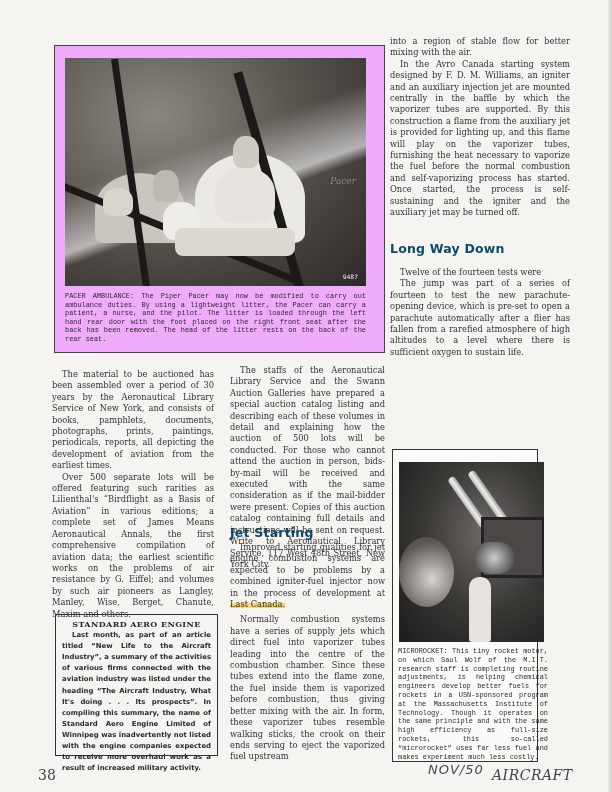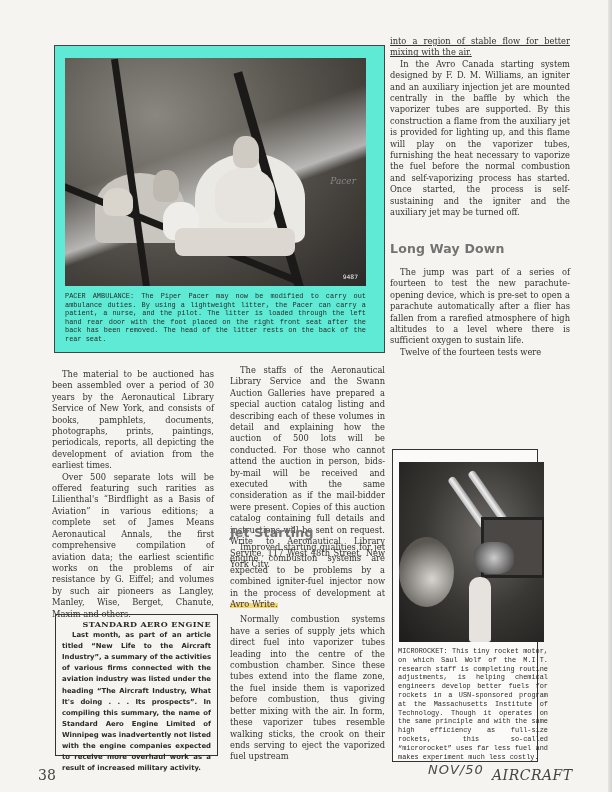--- a/index.html
+++ b/index.html
@@ -8,21 +8,21 @@
       background: #f6f4f0;
       font-family: "DejaVu Serif", "Liberation Serif", serif;
       color: #2a2a2a;
     }
     .page { position: absolute; inset: 0; }
     .right-edge { position: absolute; right: 0; top: 0; width: 4px; height: 792px; background: linear-gradient(to right, #e8e6e2, #d4d2ce); }
 
     
     .photo-box-pacer {
       position: absolute; left: 54px; top: 45px; width: 331px; height: 308px;
-      border: 1px solid #444; background: #5eead4; box-sizing: border-box;
+      border: 1px solid #444; background: #f0abfc; box-sizing: border-box;
     }
     .pacer-img {
       position: absolute; left: 10px; top: 12px; width: 301px; height: 228px;
       background:
         linear-gradient(160deg, rgba(255,255,255,0.0) 40%, rgba(255,255,255,0.6) 58%, rgba(255,255,255,0) 62%),
         radial-gradient(ellipse at 30% 25%, #8a8680 0%, #5a5650 45%, #2c2a27 100%);
       overflow: hidden;
     }
     .pacer-img .strut { position: absolute; background: #1b1a18; }
     .pacer-img .window { position: absolute; border-radius: 50% 50% 10% 10%; background: #e9e7e2; }
@@ -41,35 +41,35 @@
     .col { position: absolute; font-size: 8.3px; line-height: 11.4px; text-align: justify; color: #333; }
     .col p { margin: 0; text-indent: 10px; }
     .col-a { left: 52px; top: 369px; width: 162px; }
     .col-b { left: 230px; top: 365px; width: 155px; }
     .col-b2 { left: 230px; top: 542px; width: 155px; }
     .col-c { left: 390px; top: 36px; width: 180px; }
     .col-c2 { left: 390px; top: 267px; width: 180px; }
 
     .heading {
       position: absolute; font-family: "DejaVu Sans", "Liberation Sans", sans-serif;
-      font-weight: bold; font-size: 12.5px; color: #737373; letter-spacing: 0.2px;
+      font-weight: bold; font-size: 12.5px; color: #0c4a6e; letter-spacing: 0.2px;
     }
     .heading-jet { left: 230px; top: 525px; }
     .heading-long { left: 390px; top: 241px; }
 
     .highlight { background: linear-gradient(transparent 40%, #f5d774 40%, #f5d774 90%, transparent 90%); }
 
     
     .box-aero {
       position: absolute; left: 55px; top: 614px; width: 163px; height: 142px;
       border: 1.5px solid #333; box-sizing: border-box; padding: 4px 6px;
       font-family: "DejaVu Sans", "Liberation Sans", sans-serif; font-weight: bold;
       font-size: 6.9px; line-height: 11.1px; color: #2a2a2a; text-align: justify;
     }
-    .box-aero .title { text-align: right; font-family: "DejaVu Serif", serif; font-weight: bold; font-size: 8px; letter-spacing: 0.4px; margin-bottom: 0px; }
+    .box-aero .title { text-align: center; font-family: "DejaVu Serif", serif; font-weight: bold; font-size: 8px; letter-spacing: 0.4px; margin-bottom: 0px; }
     .box-aero .body { text-indent: 10px; }
 
     
     .photo-box-micro {
       position: absolute; left: 392px; top: 449px; width: 146px; height: 313px;
       border: 1.5px solid #333; box-sizing: border-box; background: #fbfaf8;
     }
     .micro-img {
       position: absolute; left: 6px; top: 12px; width: 145px; height: 180px;
       background: radial-gradient(ellipse at 60% 40%, #6d6a66 0%, #3a3835 50%, #1d1c1a 100%);
@@ -124,33 +124,33 @@
     <div class="title">STANDARD AERO ENGINE</div>
     <div class="body">Last month, as part of an article titled “New Life to the Aircraft Industry”, a summary of the activities of various firms connected with the aviation industry was listed under the heading “The Aircraft Industry, What It's doing . . . Its prospects”. In compiling this summary, the name of Standard Aero Engine Limited of Winnipeg was inadvertently not listed with the engine companies expected to receive more overhaul work as a result of increased military activity.</div>
   </div>
 
   <div class="col col-b">
     <p>The staffs of the Aeronautical Library Service and the Swann Auction Galleries have prepared a special auction catalog listing and describing each of these volumes in detail and explaining how the auction of 500 lots will be conducted. For those who cannot attend the auction in person, bids-by-mail will be received and executed with the same consideration as if the mail-bidder were present. Copies of this auction catalog containing full details and instructions will be sent on request. Write to Aeronautical Library Service, 117 West 48th Street, New York City.</p>
   </div>
 
   <div class="heading heading-jet">Jet Starting</div>
   <div class="col col-b2">
-    <p><span>Improved starting qualities for jet engine combustion systems are expected to be problems by a combined igniter-fuel injector now in the process of development at </span><span class="highlight">Avro Write.</span></p>
+    <p><span>Improved starting qualities for jet engine combustion systems are expected to be problems by a combined igniter-fuel injector now in the process of development at </span><span class="highlight">Last Canada.</span></p>
     <p style="margin-top:4px;">Normally combustion systems have a series of supply jets which direct fuel into vaporizer tubes leading into the centre of the combustion chamber. Since these tubes extend into the flame zone, the fuel inside them is vaporized before combustion, thus giving better mixing with the air. In form, these vaporizer tubes resemble walking sticks, the crook on their ends serving to eject the vaporized fuel upstream</p>
   </div>
 
   <div class="col col-c">
-    <p style="text-indent:0;text-decoration:underline;">into a region of stable flow for better mixing with the air.</p>
+    <p style="text-indent:0;">into a region of stable flow for better mixing with the air.</p>
     <p>In the Avro Canada starting system designed by F. D. M. Williams, an igniter and an auxiliary injection jet are mounted centrally in the baffle by which the vaporizer tubes are supported. By this construction a flame from the auxiliary jet is provided for lighting up, and this flame will play on the vaporizer tubes, furnishing the heat necessary to vaporize the fuel before the normal combustion and self-vaporizing process has started. Once started, the process is self-sustaining and the igniter and the auxiliary jet may be turned off.</p>
   </div>
 
   <div class="heading heading-long">Long Way Down</div>
   <div class="col col-c2">
+    <p>Twelve of the fourteen tests were</p>
     <p>The jump was part of a series of fourteen to test the new parachute-opening device, which is pre-set to open a parachute automatically after a flier has fallen from a rarefied atmosphere of high altitudes to a level where there is sufficient oxygen to sustain life.</p>
-    <p>Twelve of the fourteen tests were</p>
   </div>
 
   <div class="photo-box-micro">
     <div class="micro-img">
       <div class="tube" style="left:48px; top:18px; transform:rotate(-35deg);"></div>
       <div class="tube" style="left:68px; top:12px; transform:rotate(-35deg);"></div>
       <div class="frame"></div>
       <div class="engine"></div>
       <div class="head"></div>
       <div class="hand"></div>

